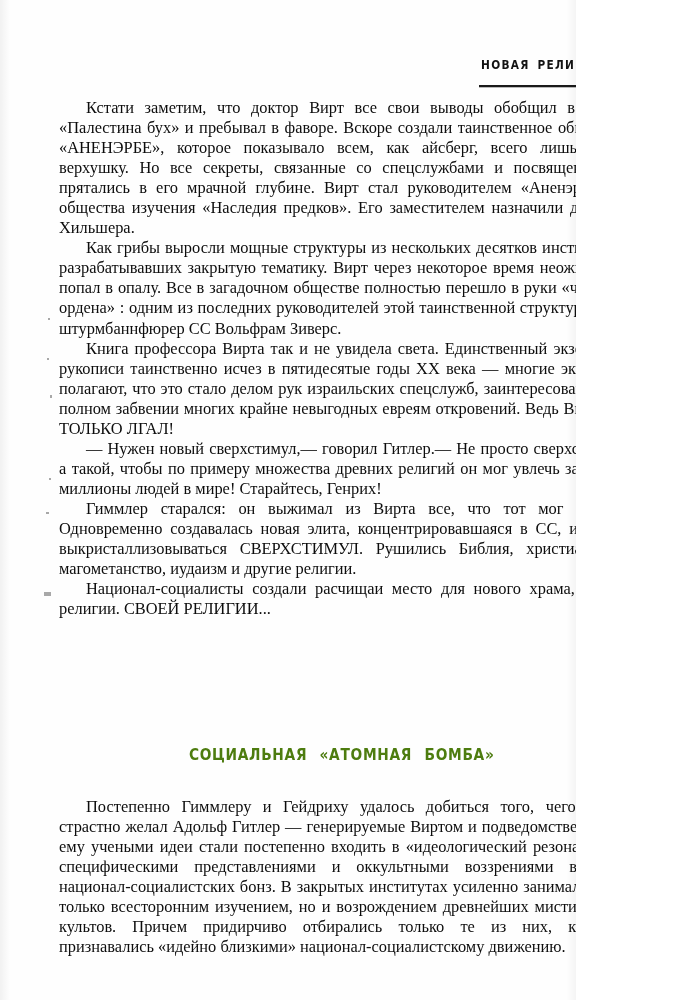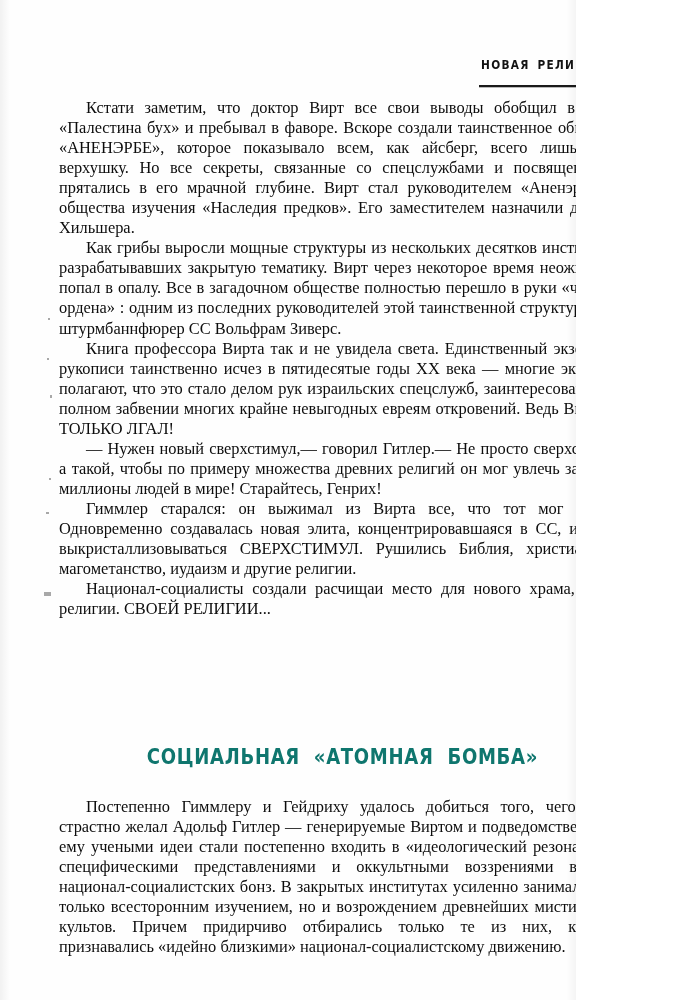--- a/index.html
+++ b/index.html
@@ -97,24 +97,24 @@
 
   
   .section-heading {
     position: absolute;
     left: 59px;
     top: 745px;
     width: 566px;
     text-align: center;
     font-family: "DejaVu Sans", "Liberation Sans", sans-serif;
     font-weight: bold;
-    font-size: 21px;
+    font-size: 16px;
     letter-spacing: 0.8px;
     word-spacing: 8px;
-    color: #0f766e;
+    color: #4d7c0f;
   }
   .section-heading span {
     display: inline-block;
     transform: scaleX(0.86);
   }
 
   
   .col2 {
     position: absolute;
     left: 59px;

